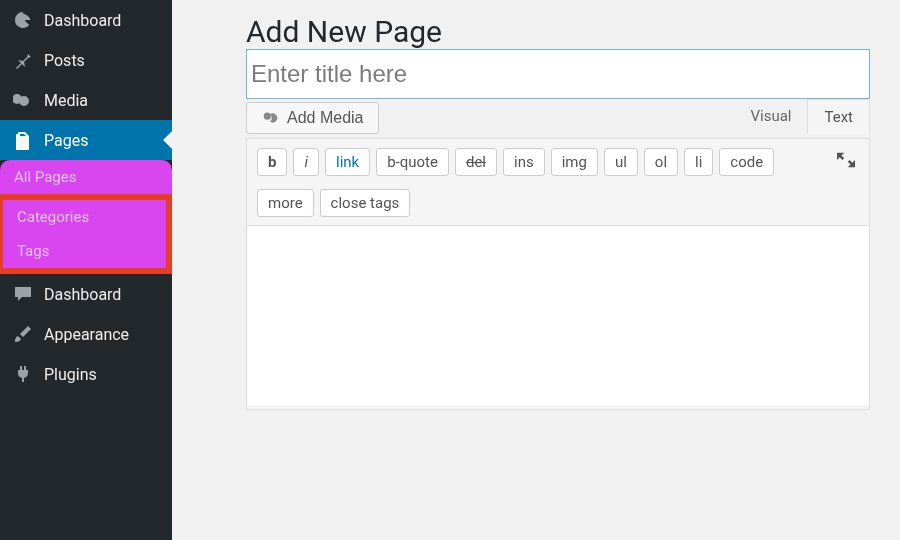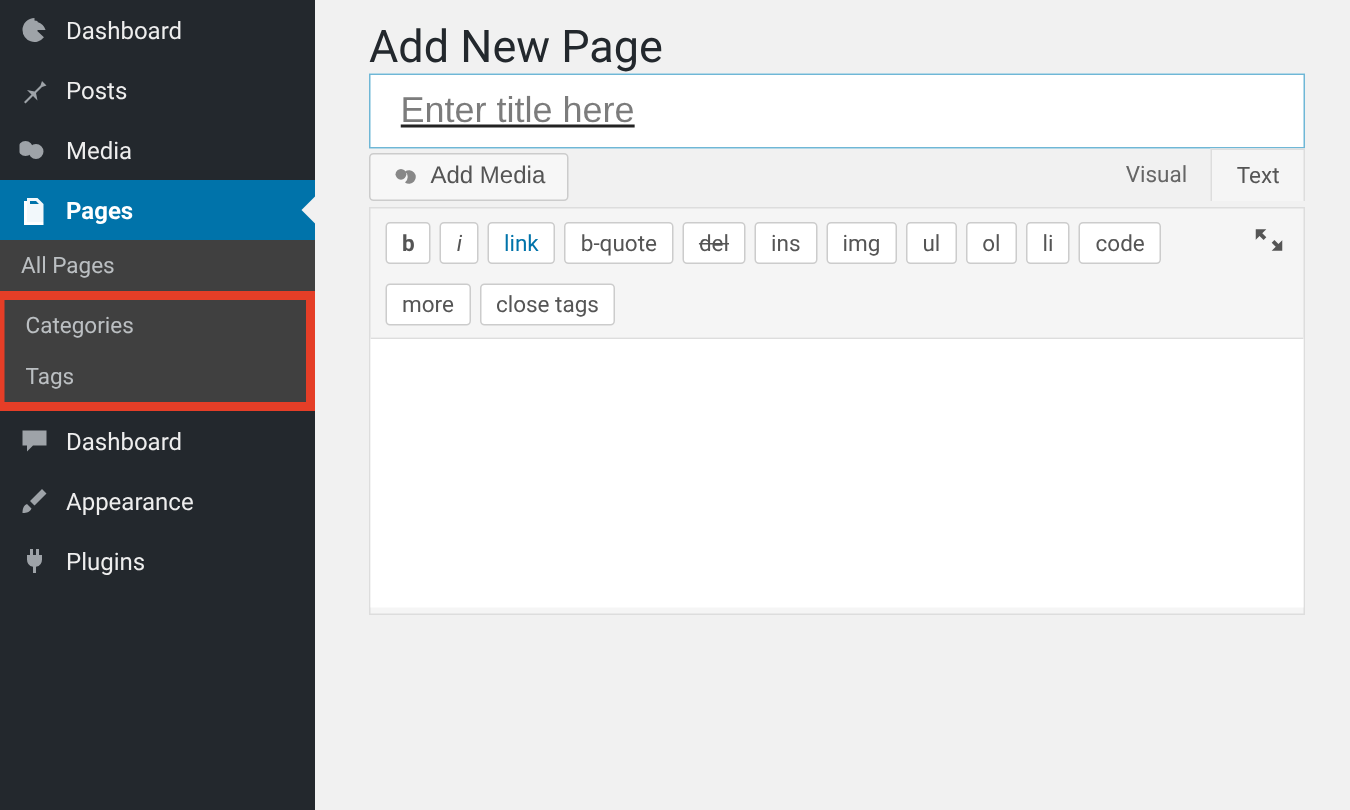--- a/index.html
+++ b/index.html
@@ -7,21 +7,21 @@
     font-family: -apple-system, BlinkMacSystemFont, "Segoe UI", Roboto, sans-serif;
     background: #f1f1f1;
     width: 900px;
     height: 540px;
     overflow: hidden;
     position: relative;
   }
   .sidebar {
     position: absolute;
     left: 0; top: 0;
-    width: 210px;
+    width: 172px;
     height: 540px;
     background: #23282d;
     color: #eee;
   }
   .sidebar-item {
     display: flex;
     align-items: center;
     padding: 10px 12px;
     color: #eee;
     cursor: pointer;
@@ -32,35 +32,36 @@
     height: 20px;
     margin-right: 10px;
     display: inline-flex;
     align-items: center;
     justify-content: center;
     color: rgba(240,245,250,.6);
   }
   .sidebar-item.active {
     background: #0073aa;
     color: #fff;
-    font-weight: 700;
+    font-weight: 400;
     position: relative;
   }
   .sidebar-item.active .icon { color: #fff; }
   .sidebar-item.active::after {
     content: "";
     position: absolute;
     right: -1px;
     top: 50%;
     transform: translateY(-50%);
     border: 10px solid transparent;
     border-right-color: #f1f1f1;
   }
   .submenu {
-    background: #404040;
+    background: #d946ef;
+    border-radius: 10px;
   }
   .submenu-item {
     padding: 8px 14px;
     color: rgba(240,245,250,.7);
     font-size: 15px;
     cursor: pointer;
   }
   .submenu-item.current {
     color: #fff;
     font-weight: 700;
@@ -78,25 +79,24 @@
     padding: 14px 30px 0 36px;
   }
   h1.page-title {
     font-size: 30px;
     font-weight: 400;
     color: #23282d;
   }
   .title-input {
     width: 100%;
     font-size: 24px;
-    padding: 10px 20px;
+    padding: 10px 4px;
     border: 1px solid #6fb7d6;
     background: #fff;
     color: #222;
-    text-decoration: underline;
   }
   .title-input::placeholder { color: #7c7c7c; }
   .editor-toolbar-row {
     display: flex;
     align-items: flex-end;
     justify-content: space-between;
   }
   .add-media-btn {
     display: inline-flex;
     align-items: center;

